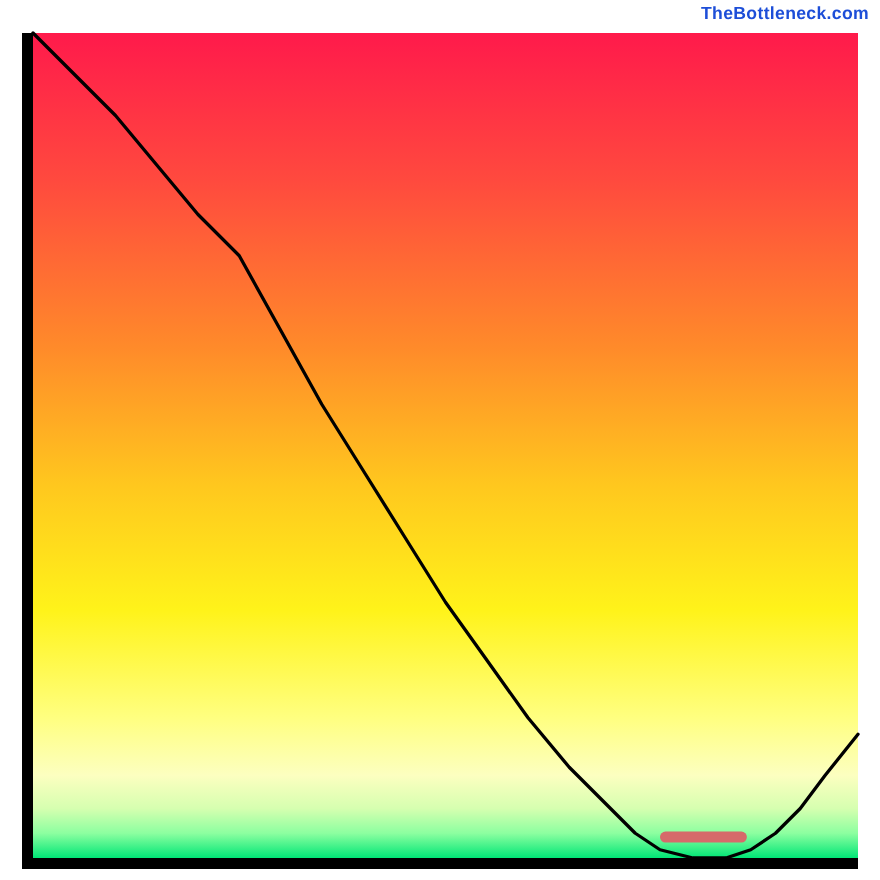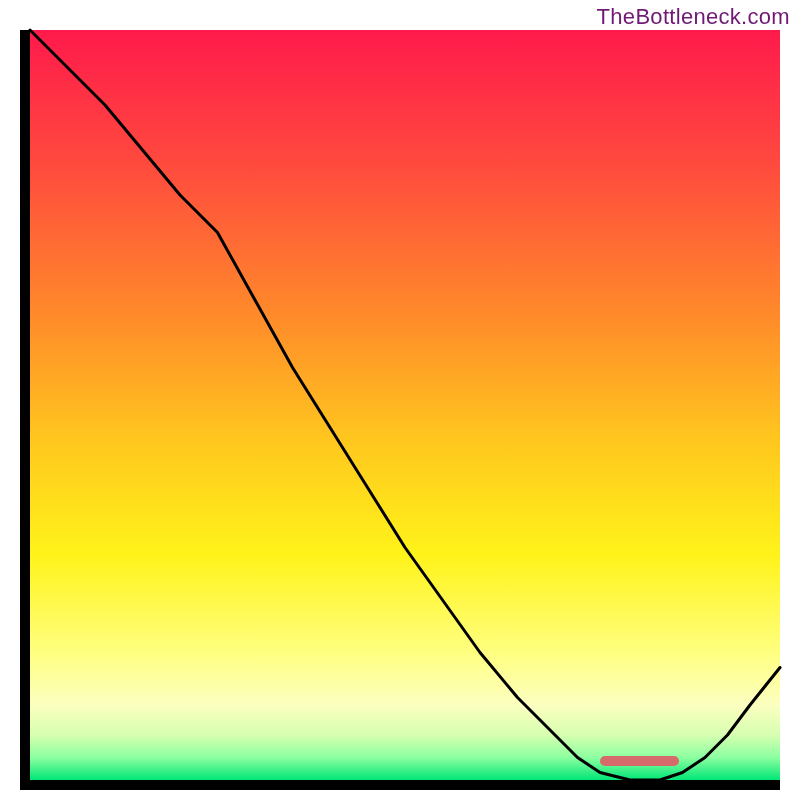--- a/index.html
+++ b/index.html
@@ -13,23 +13,23 @@
   }
   .canvas {
     position: relative;
     width: 800px;
     height: 800px;
   }
   .watermark {
     position: absolute;
     top: 4px;
     right: 10px;
-    font-size: 22px;
-    font-weight: 400;
-    color: #701a75;
+    font-size: 16px;
+    font-weight: 700;
+    color: #1d4ed8;
     letter-spacing: 0.3px;
   }
   .plot-frame {
     position: absolute;
     left: 20px;
     top: 30px;
     width: 760px;
     height: 760px;
     background: #000;
   }

